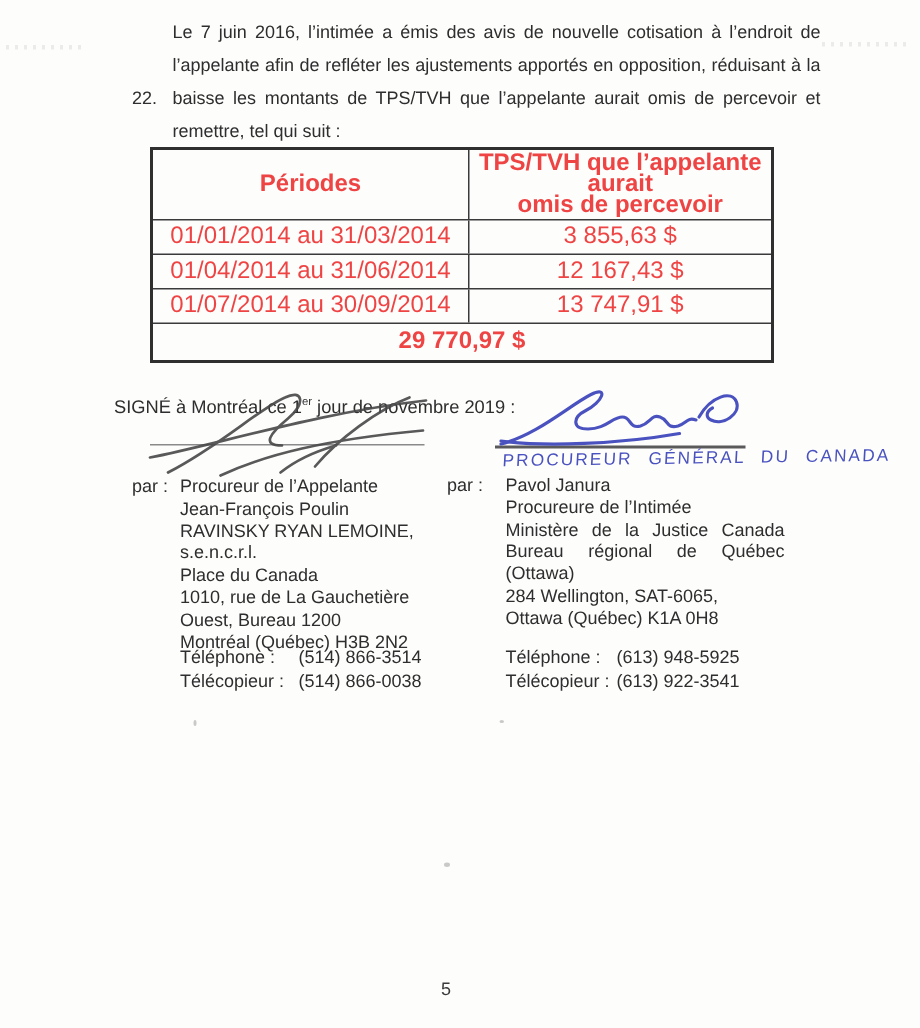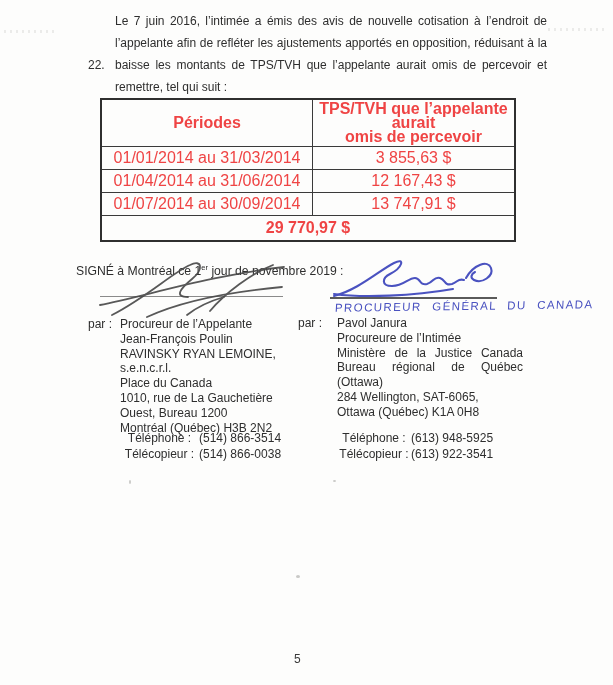--- a/index.html
+++ b/index.html
@@ -51,21 +51,21 @@
   
   .par-label { position:absolute; font-size:12px; }
   .par-label.left { left:88px; top:317px; }
   .par-label.right { left:298px; top:316px; }
   .addr { position:absolute; font-size:12px; }
   .addr.left { left:120px; top:317px; width:190px; }
   .addr.right { left:337px; top:316px; width:186px; }
   .addr .aline { line-height:14.8px; }
   .addr .aline.just { text-align:justify; text-align-last:justify; }
 
-  .phones { position:absolute; font-size:12px;text-align:center; }
+  .phones { position:absolute; font-size:12px; }
   .phones.left { left:120px; top:431px; }
   .phones.right { left:337px; top:431px; }
   .phrow { display:flex; line-height:15.5px; }
   .phones.left .lbl { width:79px; }
   .phones.right .lbl { width:74px; }
 
   .pagenum { position:absolute; left:294px; top:652px; font-size:12px; color:#3a3a3a; }
 
   
   .speck { position:absolute; background:#9f9f9a; border-radius:50%; opacity:.55; }

